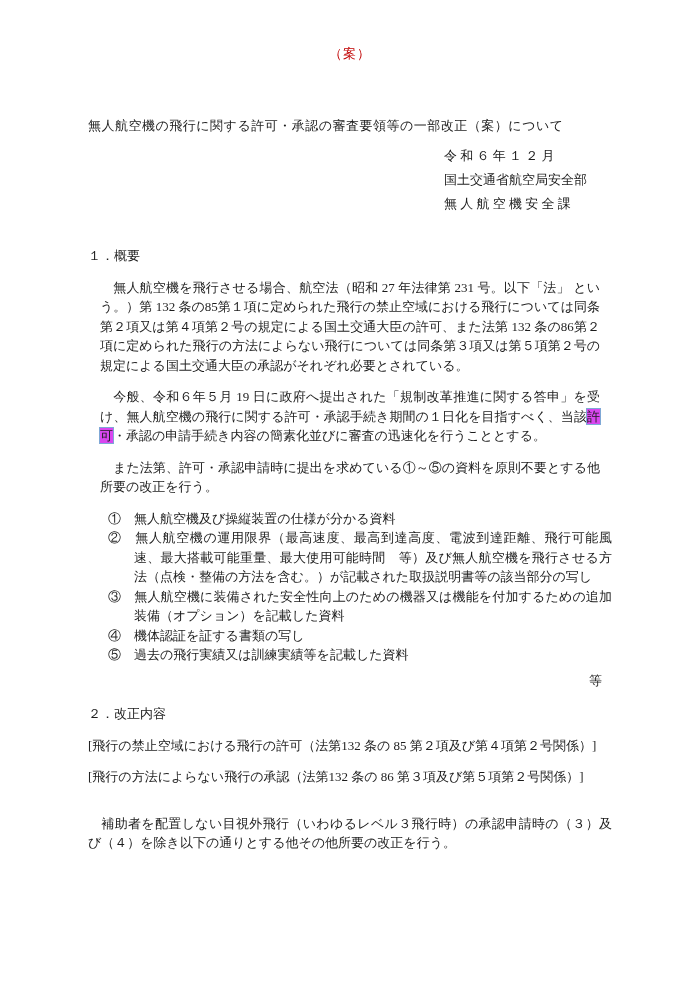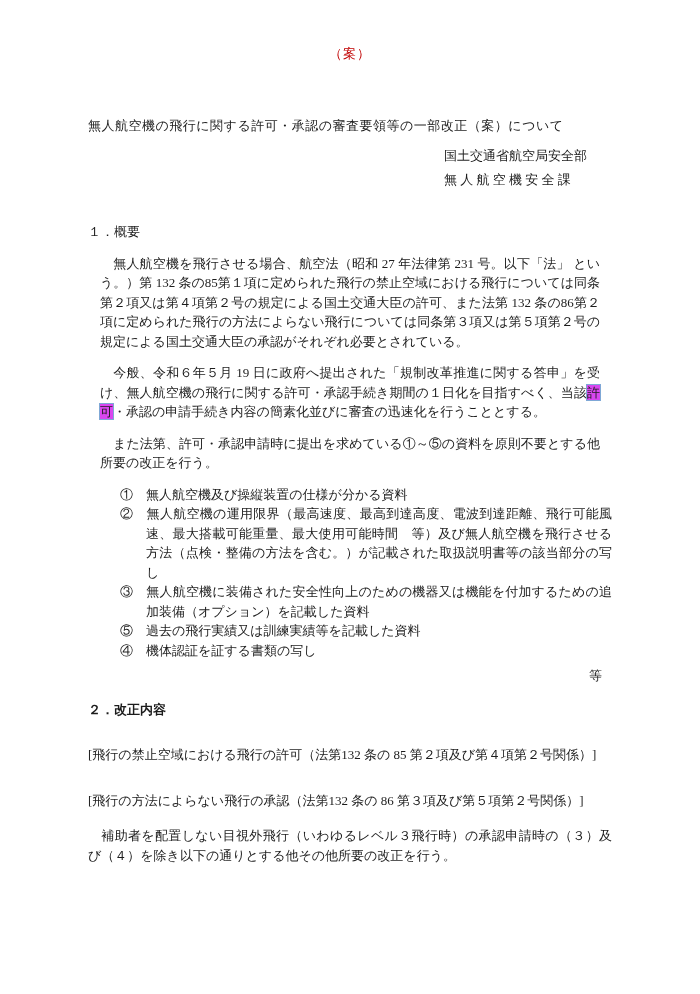--- a/index.html
+++ b/index.html
@@ -46,76 +46,77 @@
   .section-heading {
     font-weight: normal;
     margin-top: 30px;
     margin-bottom: 3px;
   }
   .para {
     margin: 12px;
     text-align: justify;
   }
   .item {
-    margin: 0 0 0 32px;
+    margin: 0 0 0 20px;
     padding-left: 26px;
     text-indent: -26px;
     text-align: justify;
   }
   .etc-line {
     text-align: right;
     padding-right: 10px;
     margin-top: 6px;
   }
   .section2-heading {
-    font-weight: bold;
+    font-weight: normal;
     margin-top: 14px;
     margin-bottom: 4px;
   }
   .bracket-line {
-    margin-top: 26px;
+    margin-top: 12px;
     white-space: nowrap;
   }
   .section2-para {
-    margin-top: 16px;
+    margin-top: 27px;
     text-align: justify;
   }
   .highlight {
     background: #d946ef;
     outline: 1px solid #7fa8d6;
   }
 </style>
 </head>
 <body>
 
 <div class="page">
 
   <div class="draft-label">（案）</div>
 
   <div class="doc-title">無人航空機の飛行に関する許可・承認の審査要領等の一部改正（案）について</div>
 
   <div class="header-block">
+    <div>令 和 ６ 年 １ ２ 月</div>
     <div>国土交通省航空局安全部</div>
     <div>無 人 航 空 機 安 全 課</div>
   </div>
 
   <div class="section-heading">１．概要</div>
 
   <p class="para">　無人航空機を飛行させる場合、航空法（昭和 27 年法律第 231 号。以下「法」 という。）第 132 条の85第１項に定められた飛行の禁止空域における飛行については同条第２項又は第４項第２号の規定による国土交通大臣の許可、また法第 132 条の86第２項に定められた飛行の方法によらない飛行については同条第３項又は第５項第２号の規定による国土交通大臣の承認がそれぞれ必要とされている。</p>
 
 
   <p class="para"><span>　今般、令和６年５月 19 日に政府へ提出された「規制改革推進に関する答申」を受け、無人航空機の飛行に関する許可・承認手続き期間の１日化を目指すべく、当該</span><span class="highlight">許可</span><span>・承認の申請手続き内容の簡素化並びに審査の迅速化を行うこととする。</span></p>
 
   <p class="para">　また法第、許可・承認申請時に提出を求めている①～⑤の資料を原則不要とする他所要の改正を行う。</p>
 
   <p class="item">①　無人航空機及び操縦装置の仕様が分かる資料</p>
   <p class="item">②　無人航空機の運用限界（最高速度、最高到達高度、電波到達距離、飛行可能風速、最大搭載可能重量、最大使用可能時間　等）及び無人航空機を飛行させる方法（点検・整備の方法を含む。）が記載された取扱説明書等の該当部分の写し</p>
   <p class="item">③　無人航空機に装備された安全性向上のための機器又は機能を付加するための追加装備（オプション）を記載した資料</p>
+  <p class="item">④　機体認証を証する書類の写し</p>
   <p class="item">⑤　過去の飛行実績又は訓練実績等を記載した資料</p>
-  <p class="item">④　機体認証を証する書類の写し</p>
 
   <div class="etc-line">等</div>
 
   <div class="section2-heading">２．改正内容</div>
 
   <div class="bracket-line">[飛行の禁止空域における飛行の許可（法第132 条の 85 第２項及び第４項第２号関係）]</div>
 
   <div class="bracket-line">[飛行の方法によらない飛行の承認（法第132 条の 86 第３項及び第５項第２号関係）]</div>
 
   <p class="section2-para">　補助者を配置しない目視外飛行（いわゆるレベル３飛行時）の承認申請時の（３）及び（４）を除き以下の通りとする他その他所要の改正を行う。</p>

